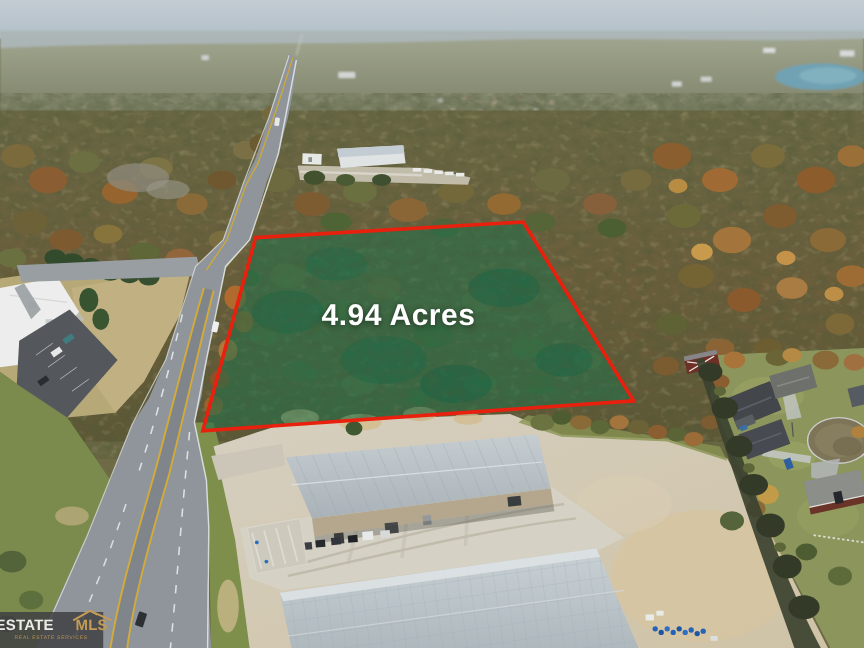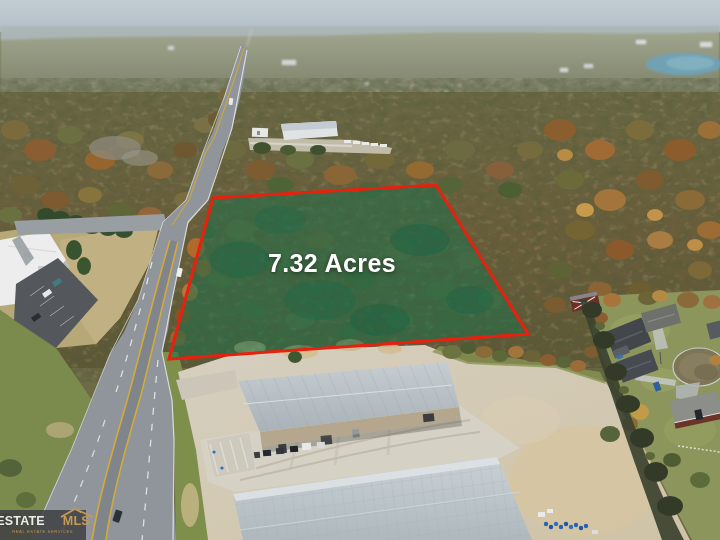--- a/index.html
+++ b/index.html
@@ -469,21 +469,21 @@
     <ellipse cx="280" cy="220" rx="26" ry="14" fill="#186048" opacity="0.4"></ellipse>
     <ellipse cx="380" cy="320" rx="30" ry="16" fill="#12503c" opacity="0.5"></ellipse>
     <ellipse cx="470" cy="300" rx="24" ry="14" fill="#155741" opacity="0.5"></ellipse>
     <rect x="160" y="178" width="380" height="188" class="fill-parcel" opacity="0.5"></rect>
     <rect x="160" y="178" width="380" height="188" filter="url(#leaf)" opacity="0.5"></rect>
   </g>
   <polygon points="213,198 436,185 528,334 169,359" fill="none" class="stroke-red" stroke-width="3" stroke-linejoin="miter"></polygon>
 </g>
 </svg>
 
-<div class="acreage">7.32 Acres</div>
+<div class="acreage">4.94 Acres</div>
 
 <div class="watermark">
   <div class="brandrow">
     <span class="georgia">ESTATE</span>
     <span class="mls">MLS</span>
     <svg class="roof" width="34" height="10" viewBox="0 0 34 10">
       <path d="M1,9 L15,1 L33,9" stroke="#c59b55" stroke-width="1.6" fill="none"></path>
       <path d="M15,1 L21,4.5" stroke="#c59b55" stroke-width="1.2" fill="none"></path>
     </svg>
   </div>

